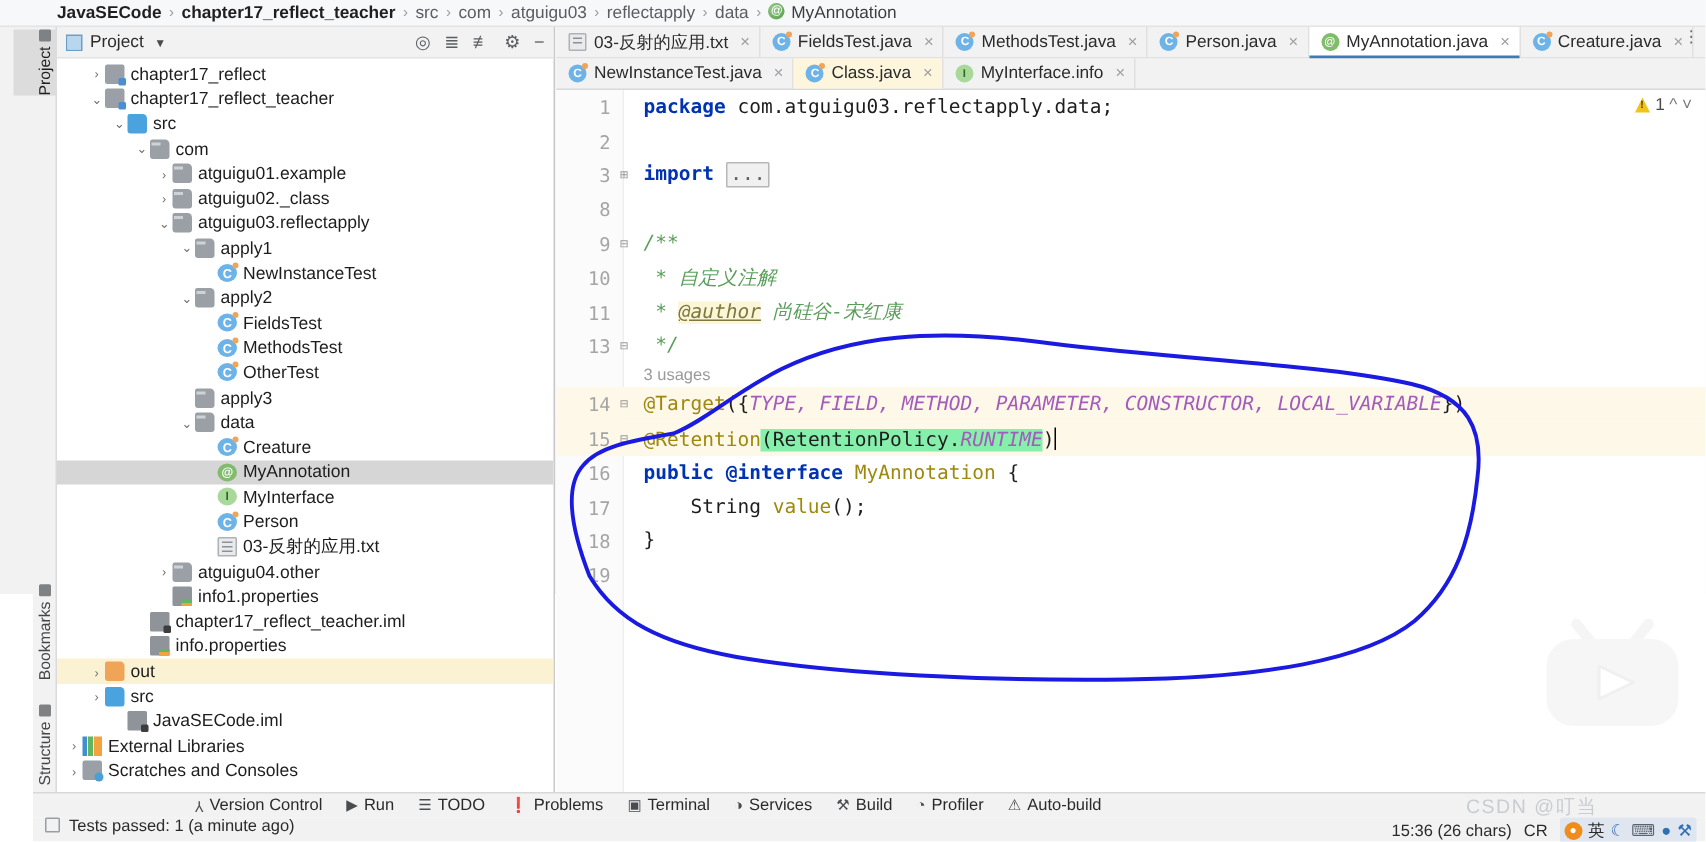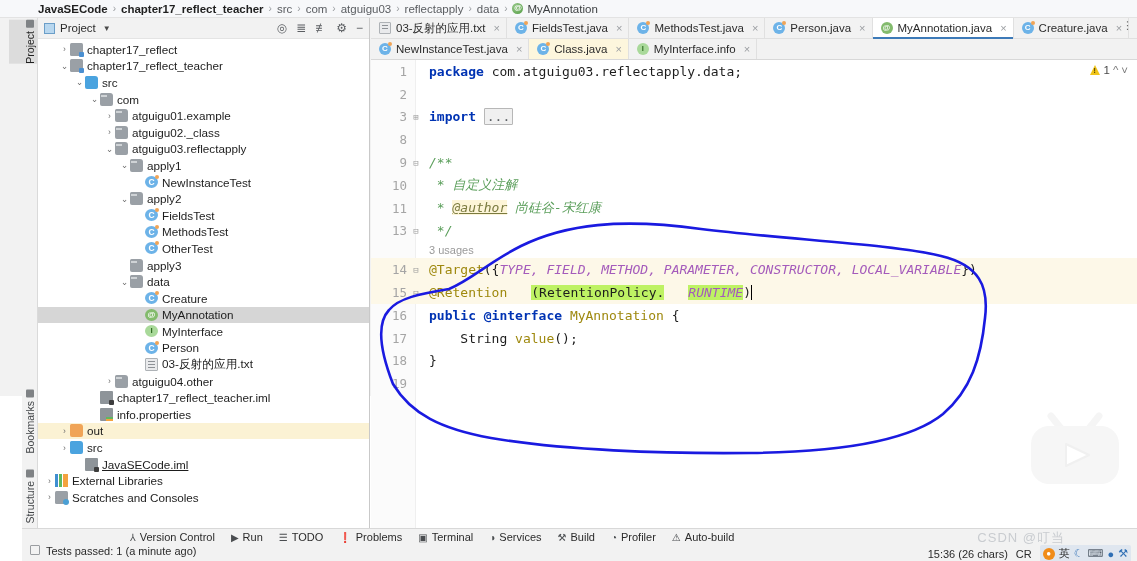--- a/index.html
+++ b/index.html
@@ -140,21 +140,21 @@
   .hl-row { background:#fdf8e8; }
   .usages { position:absolute; left:58px; font-size:11px; color:#9a9a9a; font-family:"Liberation Sans",sans-serif; }
 
   .kw   { color:#0033b3; font-weight:bold; }
   .cmt-g{ color:#5a9e5a; font-style:italic; }
   .tag  { color:#7a7a3f; font-style:italic; text-decoration:underline; background:#fdf5d8;}
   .anno { color:#9e880d; }
   .cnst { color:#a45bbb; font-style:italic; }
   .plain{ color:#1d1d1d; }
   .cls  { color:#1d1d1d; }
-  .sel-text { background:#bef264;margin-left:24px; }
+  .sel-text { background:#86efac; }
   .importbox { border:1px solid #b7b7b7; background:#f0f0f0; padding:0 2px; color:#5d6165; border-radius:1px;}
 
   .caret { display:inline-block; width:1px; height:15px; background:#000; vertical-align:-3px;}
 
   .warnbox { position:absolute; right:9px; top:4px; display:flex; align-items:center; gap:3px; font-size:11.5px; color:#4a4a4a; }
   .wtri { width:0;height:0;border-left:5.5px solid transparent;border-right:5.5px solid transparent;border-bottom:10px solid #f0c419; position:relative;}
   .wtri::after{content:"!";position:absolute;left:-2px;top:2px;font-size:7px;color:#4a3a00;font-weight:bold;}
 
   .watermark { position:absolute; right:8px; bottom:38px; width:108px; height:92px; opacity:0.55; }
 
@@ -332,41 +332,46 @@
         <div class="trow" style="padding-left: 96px;">
           <span class="arrow none"></span>
           <span class="ic ic-txt"></span>
           <span>03-反射的应用.txt</span>
         </div>
         <div class="trow" style="padding-left: 66px;">
           <span class="arrow">›</span>
           <span class="ic ic-folder-gray"></span>
           <span>atguigu04.other</span>
         </div>
+        <div class="trow" style="padding-left: 66px;">
+          <span class="arrow none"></span>
+          <span class="ic ic-props"></span>
+          <span>info1.properties</span>
+        </div>
         <div class="trow" style="padding-left: 51px;">
           <span class="arrow none"></span>
           <span class="ic ic-iml"></span>
           <span>chapter17_reflect_teacher.iml</span>
         </div>
         <div class="trow" style="padding-left: 51px;">
           <span class="arrow none"></span>
           <span class="ic ic-props"></span>
           <span>info.properties</span>
         </div>
         <div class="trow hl" style="padding-left: 21px;">
           <span class="arrow">›</span>
           <span class="ic ic-folder-orange"></span>
           <span class="bold">out</span>
         </div>
         <div class="trow" style="padding-left: 21px;">
           <span class="arrow">›</span>
           <span class="ic ic-folder-blue"></span>
           <span>src</span>
         </div>
-        <div class="trow" style="padding-left: 36px; text-decoration: underline;">
+        <div class="trow" style="padding-left: 36px;">
           <span class="arrow none"></span>
           <span class="ic ic-iml"></span>
           <span>JavaSECode.iml</span>
         </div>
         <div class="trow" style="padding-left: 6px;">
           <span class="arrow">›</span>
           <span class="ic ic-lib"></span>
           <span>External Libraries</span>
         </div>
         <div class="trow" style="padding-left: 6px;">

